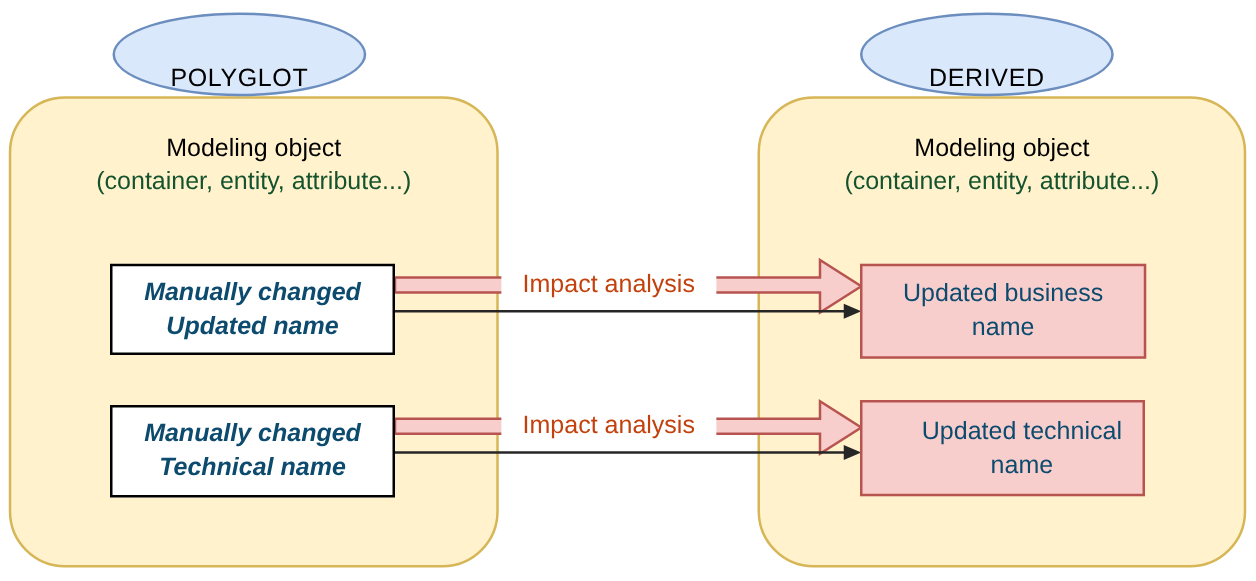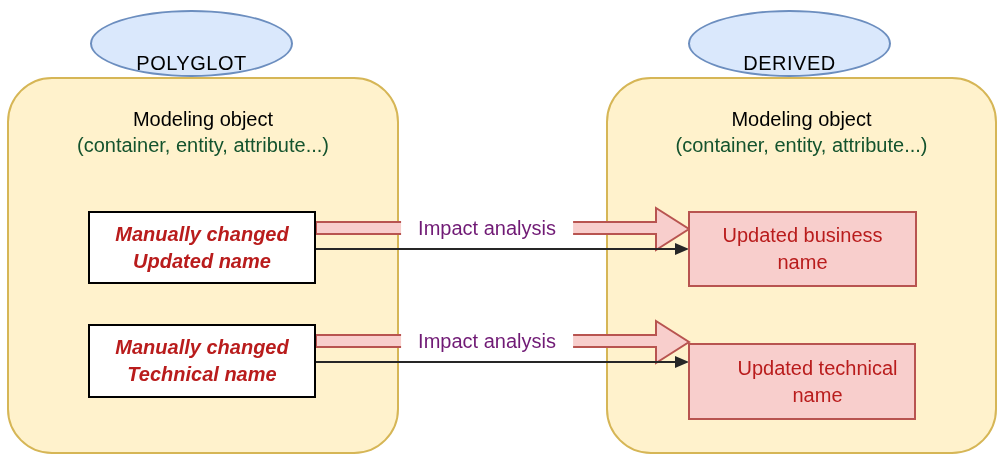--- a/index.html
+++ b/index.html
@@ -21,34 +21,34 @@
     z-index:1;text-align:center;padding-top:27px;
   }
   .container-left{left:7px;top:77px;}
   .container-right{left:606px;top:77px;width:391px;}
   .container .title{font-size:20px;line-height:26px;color:#000000;}
   .container .subtitle{font-size:20px;line-height:26px;color:#14532d;}
 
   .nodebox{
     position:absolute;box-sizing:border-box;z-index:3;
     display:flex;flex-direction:column;align-items:center;justify-content:center;
-    text-align:center;font-size:20px;line-height:27px;color:#b91c1c;
+    text-align:center;font-size:20px;line-height:27px;color:#0c4a6e;
   }
   .white-box{background:#ffffff;border:2px solid #000000;font-weight:bold;font-style:italic;}
   .pink-box{background:#f8cecc;border:2px solid #b85450;}
   .src-box-1{left:88px;top:211px;width:228px;height:73px;}
   .src-box-2{left:88px;top:324px;width:228px;height:74px;}
   .tgt-box-1{left:688px;top:211px;width:229px;height:76px;}
-  .tgt-box-2{left:688px;top:343px;width:228px;height:77px;padding-left:31px;}
+  .tgt-box-2{left:688px;top:320px;width:228px;height:77px;padding-left:31px;}
 
   .connector-layer{position:absolute;left:0;top:0;z-index:2;}
 
   .impact-label{
     position:absolute;z-index:4;transform:translate(-50%,-50%);
-    color:#701a75;font-size:20px;background:#ffffff;padding:0 17px;
+    color:#c2410c;font-size:20px;background:#ffffff;padding:0 17px;
     white-space:nowrap;
   }
   .impact-label-1{left:487px;top:228px;}
   .impact-label-2{left:487px;top:341px;}
 </style>
 </head>
 <body>
 
 <div class="canvas">
 

